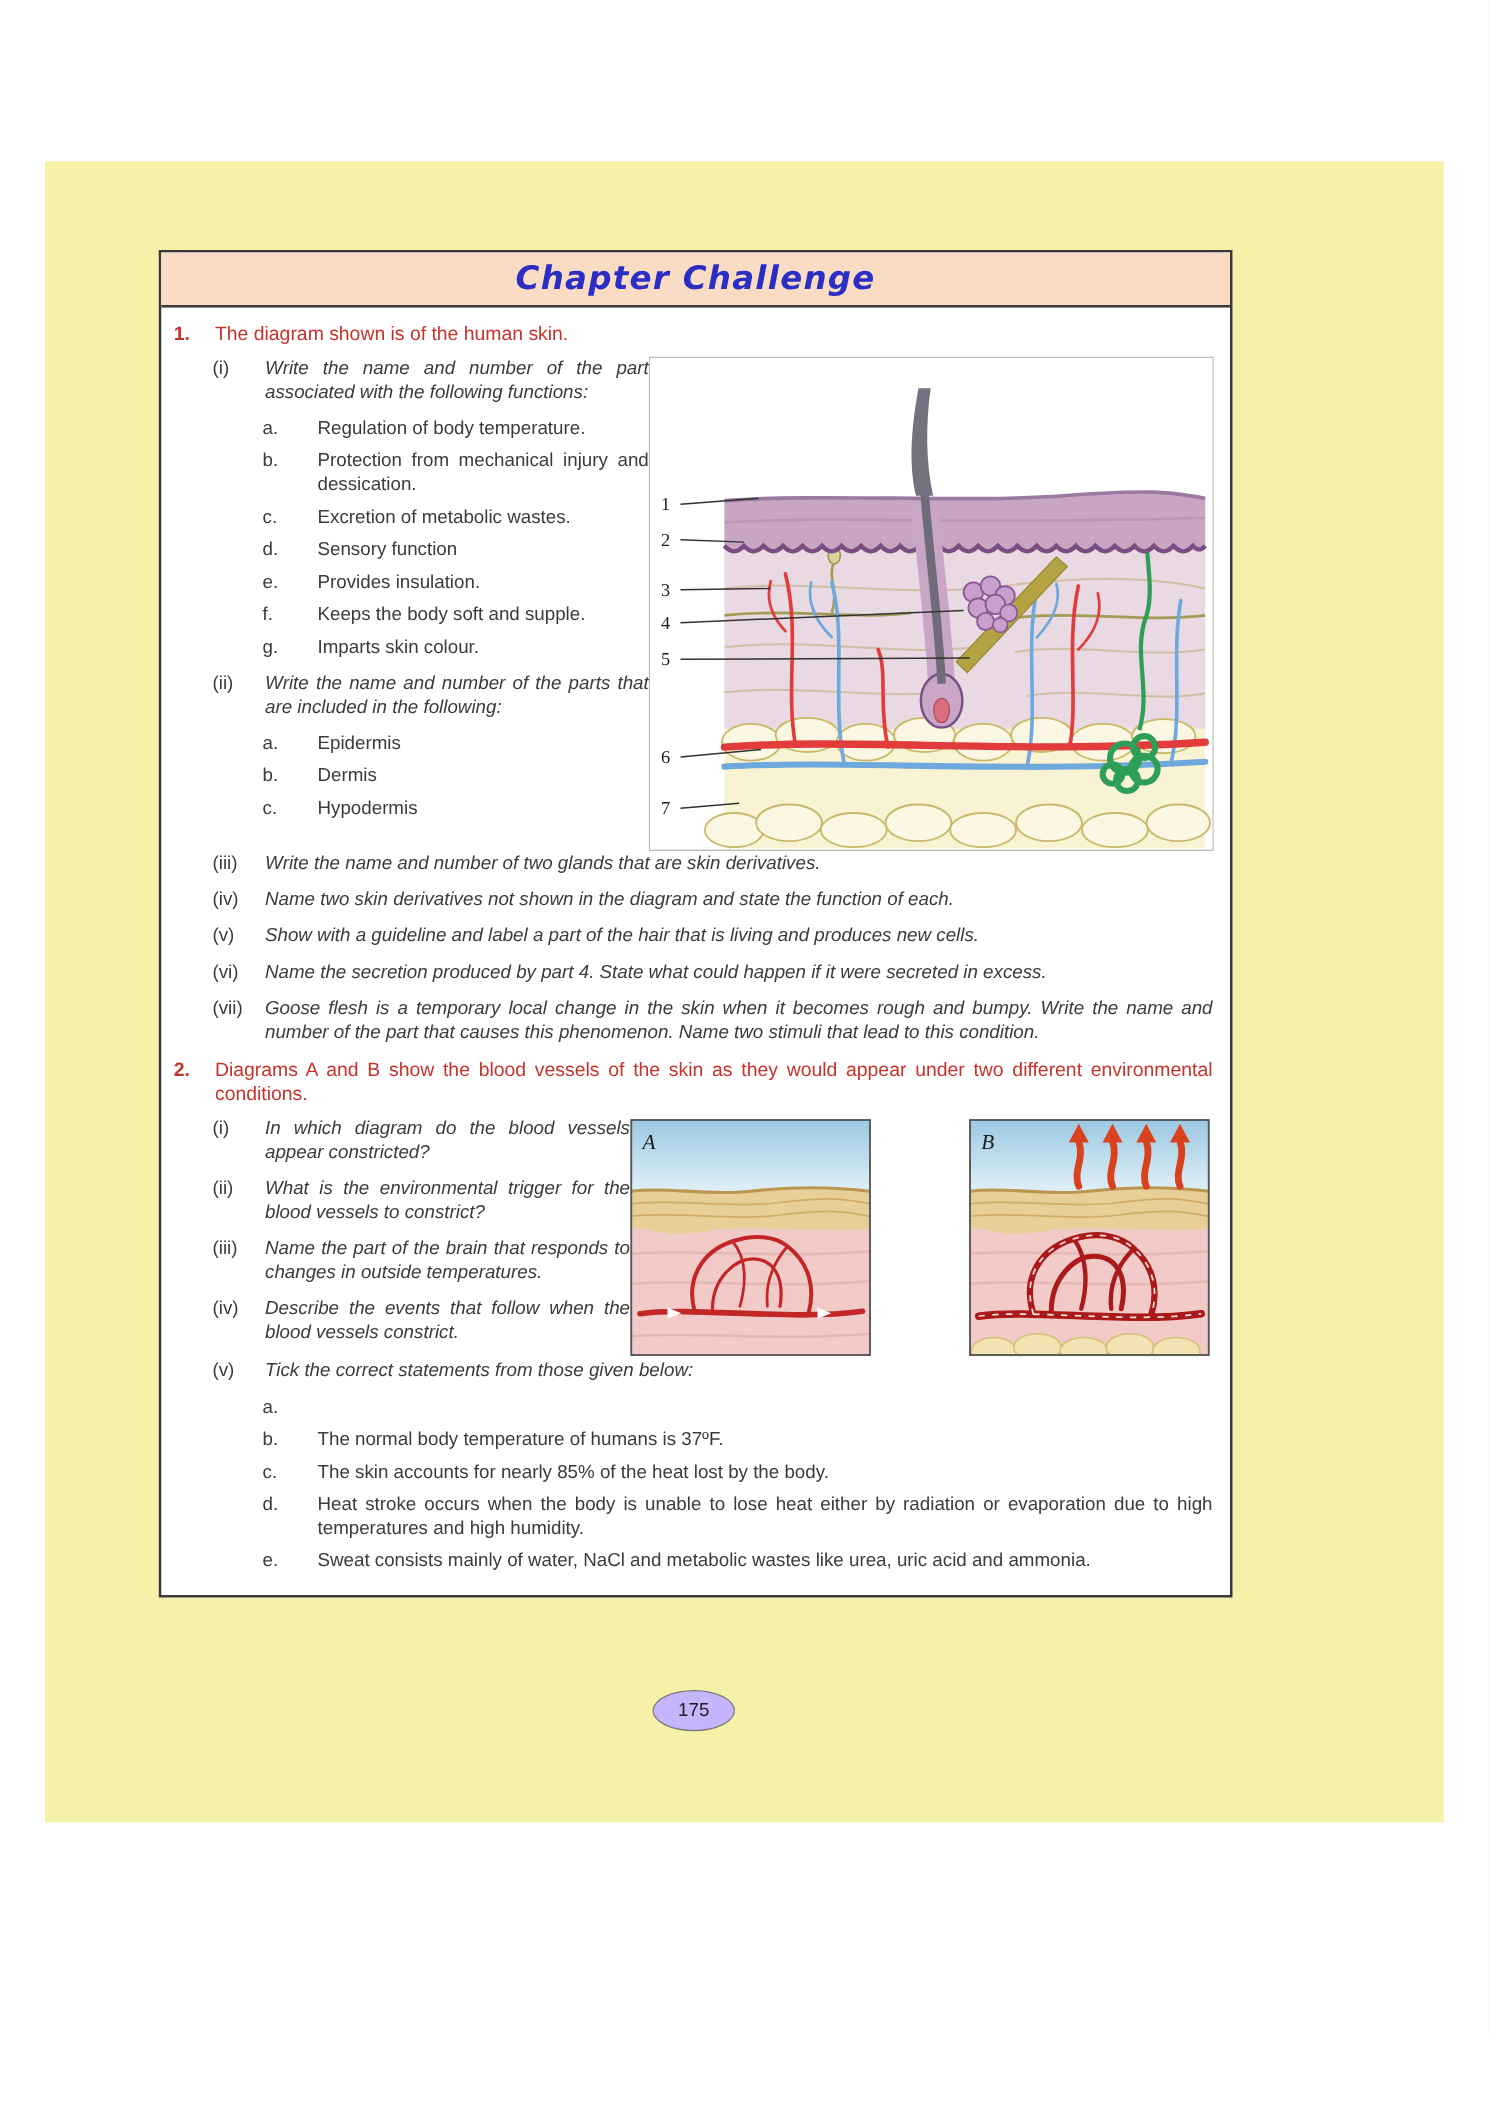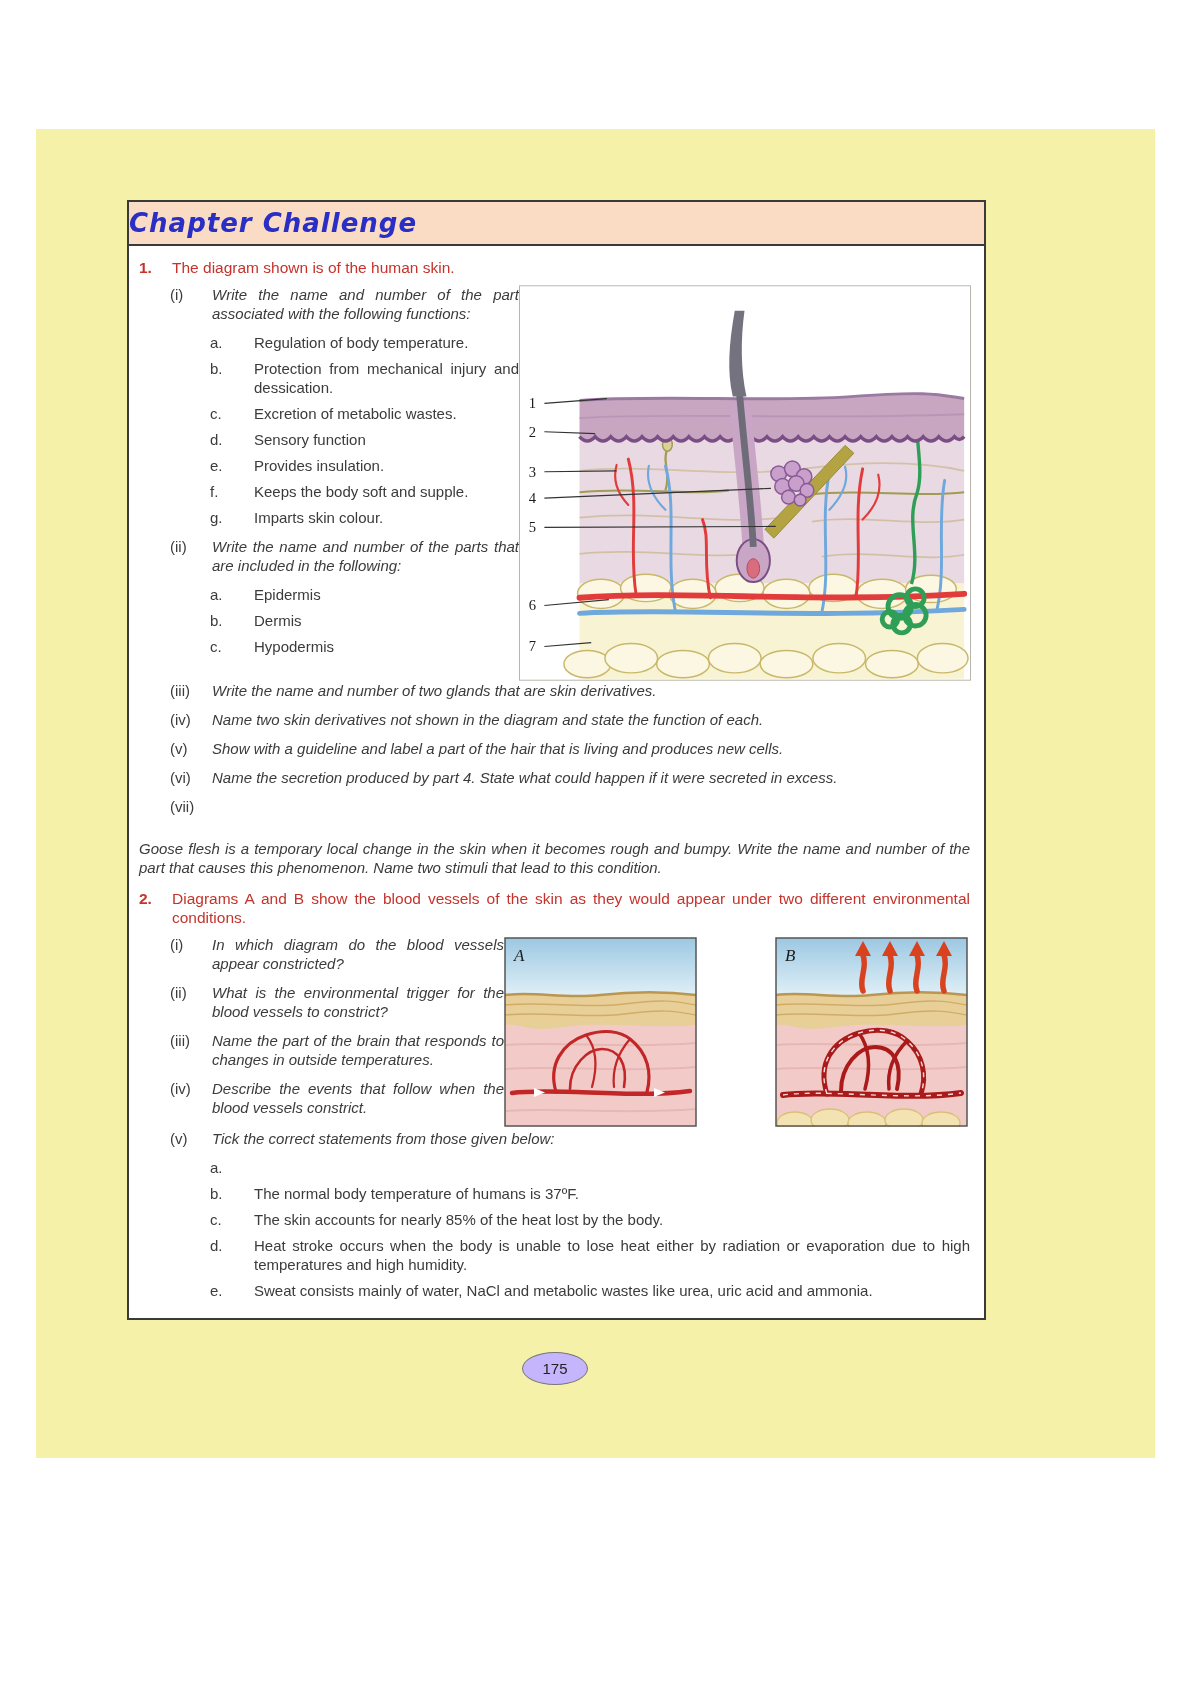--- a/index.html
+++ b/index.html
@@ -15,21 +15,21 @@
     position: absolute; left: 36px; top: 129px;
     width: 1119px; height: 1329px;
     background: #f6f1a8;
   }
   .frame {
     position: absolute; left: 127px; top: 200px; width: 859px;
     background: #ffffff; border: 2px solid #3a3a3a;
   }
   .banner {
     background: #fadcc4; border-bottom: 2px solid #3a3a3a;
-    height: 44px; display: flex; align-items: center; justify-content: flex-start;
+    height: 44px; display: flex; align-items: center; justify-content: center;
   }
   .banner .title {
     font-family: "DejaVu Sans", sans-serif;
     font-style: italic; font-weight: bold;
     font-size: 26px; color: #2a2ec4; letter-spacing: 1px;
   }
   .content { padding: 12px 14px 16px 10px; }
 
   .qrow { display: flex; margin-bottom: 8px; }
   .qnum { flex: 0 0 33px; color: #c5332c; font-weight: bold; font-size: 15.5px; line-height: 19px; }
@@ -266,21 +266,21 @@
       <span class="itext">Name two skin derivatives not shown in the diagram and state the function of each.</span>
     </div>
     <div class="item">
       <span class="ilabel">(v)</span>
       <span class="itext">Show with a guideline and label a part of the hair that is living and produces new cells.</span>
     </div>
     <div class="item">
       <span class="ilabel">(vi)</span>
       <span class="itext">Name the secretion produced by part 4. State what could happen if it were secreted in excess.</span>
     </div>
-    <div class="item" style="margin-bottom:12px;flex-direction:column;">
+    <div class="item" style="margin-bottom:12px;">
       <span class="ilabel">(vii)</span>
       <span class="itext">Goose flesh is a temporary local change in the skin when it becomes rough and bumpy. Write the name and number of the part that causes this phenomenon. Name two stimuli that lead to this condition.</span>
     </div>
 
     <div class="qrow">
       <span class="qnum">2.</span>
       <span class="qhead">Diagrams A and B show the blood vessels of the skin as they would appear under two different environmental conditions.</span>
     </div>
 
     <div class="q2-cols">

